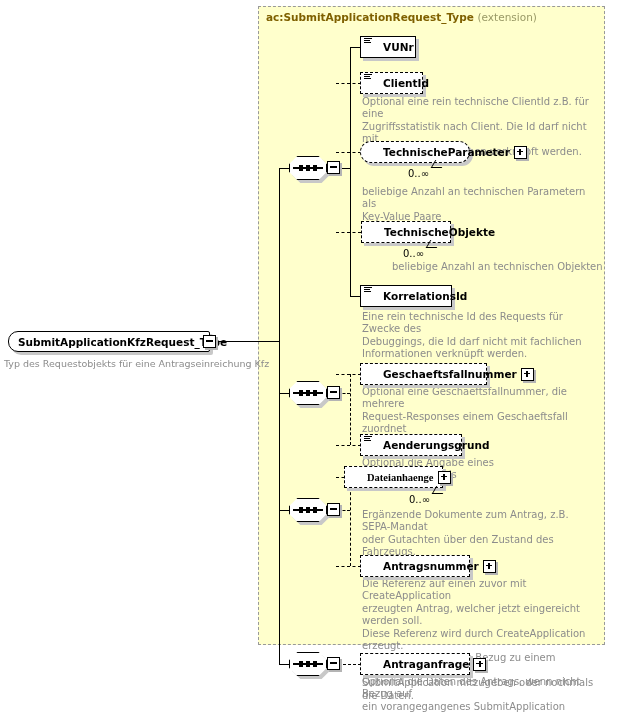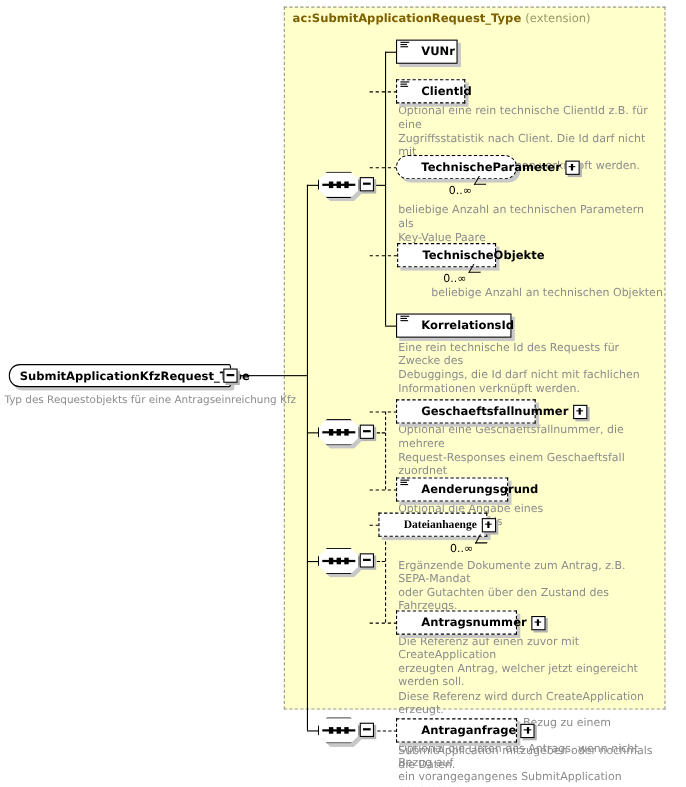--- a/index.html
+++ b/index.html
@@ -336,21 +336,21 @@
 
 <div class="line-h dashed" style="left:336px; top:232px; width:25px;"></div>
 <div class="element-box optional" style="left:361px; top:221px; width:90px;">
   <span class="element-label">TechnischeObjekte</span>
 </div>
 <div class="occurs-tick" style="left:428px; top:240px;"></div>
 <div class="occurs" style="left:403px; top:248px;">0..∞</div>
 <div class="annotation" style="left:362px; top:261px; width:228px;margin-left:30px;">beliebige Anzahl an technischen Objekten</div>
 
 <div class="line-h" style="left:350px; top:296px; width:11px;"></div>
-<div class="element-box" style="left:360px; top:285px; width:105px;">
+<div class="element-box" style="left:360px; top:285px; width:92px;">
   <span class="element-glyph">
       <i></i>
       <i></i>
       <i></i>
     </span>
   <span class="element-label">KorrelationsId</span>
 </div>
 <div class="annotation" style="left:362px; top:311px; width:228px;">Eine rein technische Id des Requests für Zwecke des
 Debuggings, die Id darf nicht mit fachlichen
 Informationen verknüpft werden.</div>

